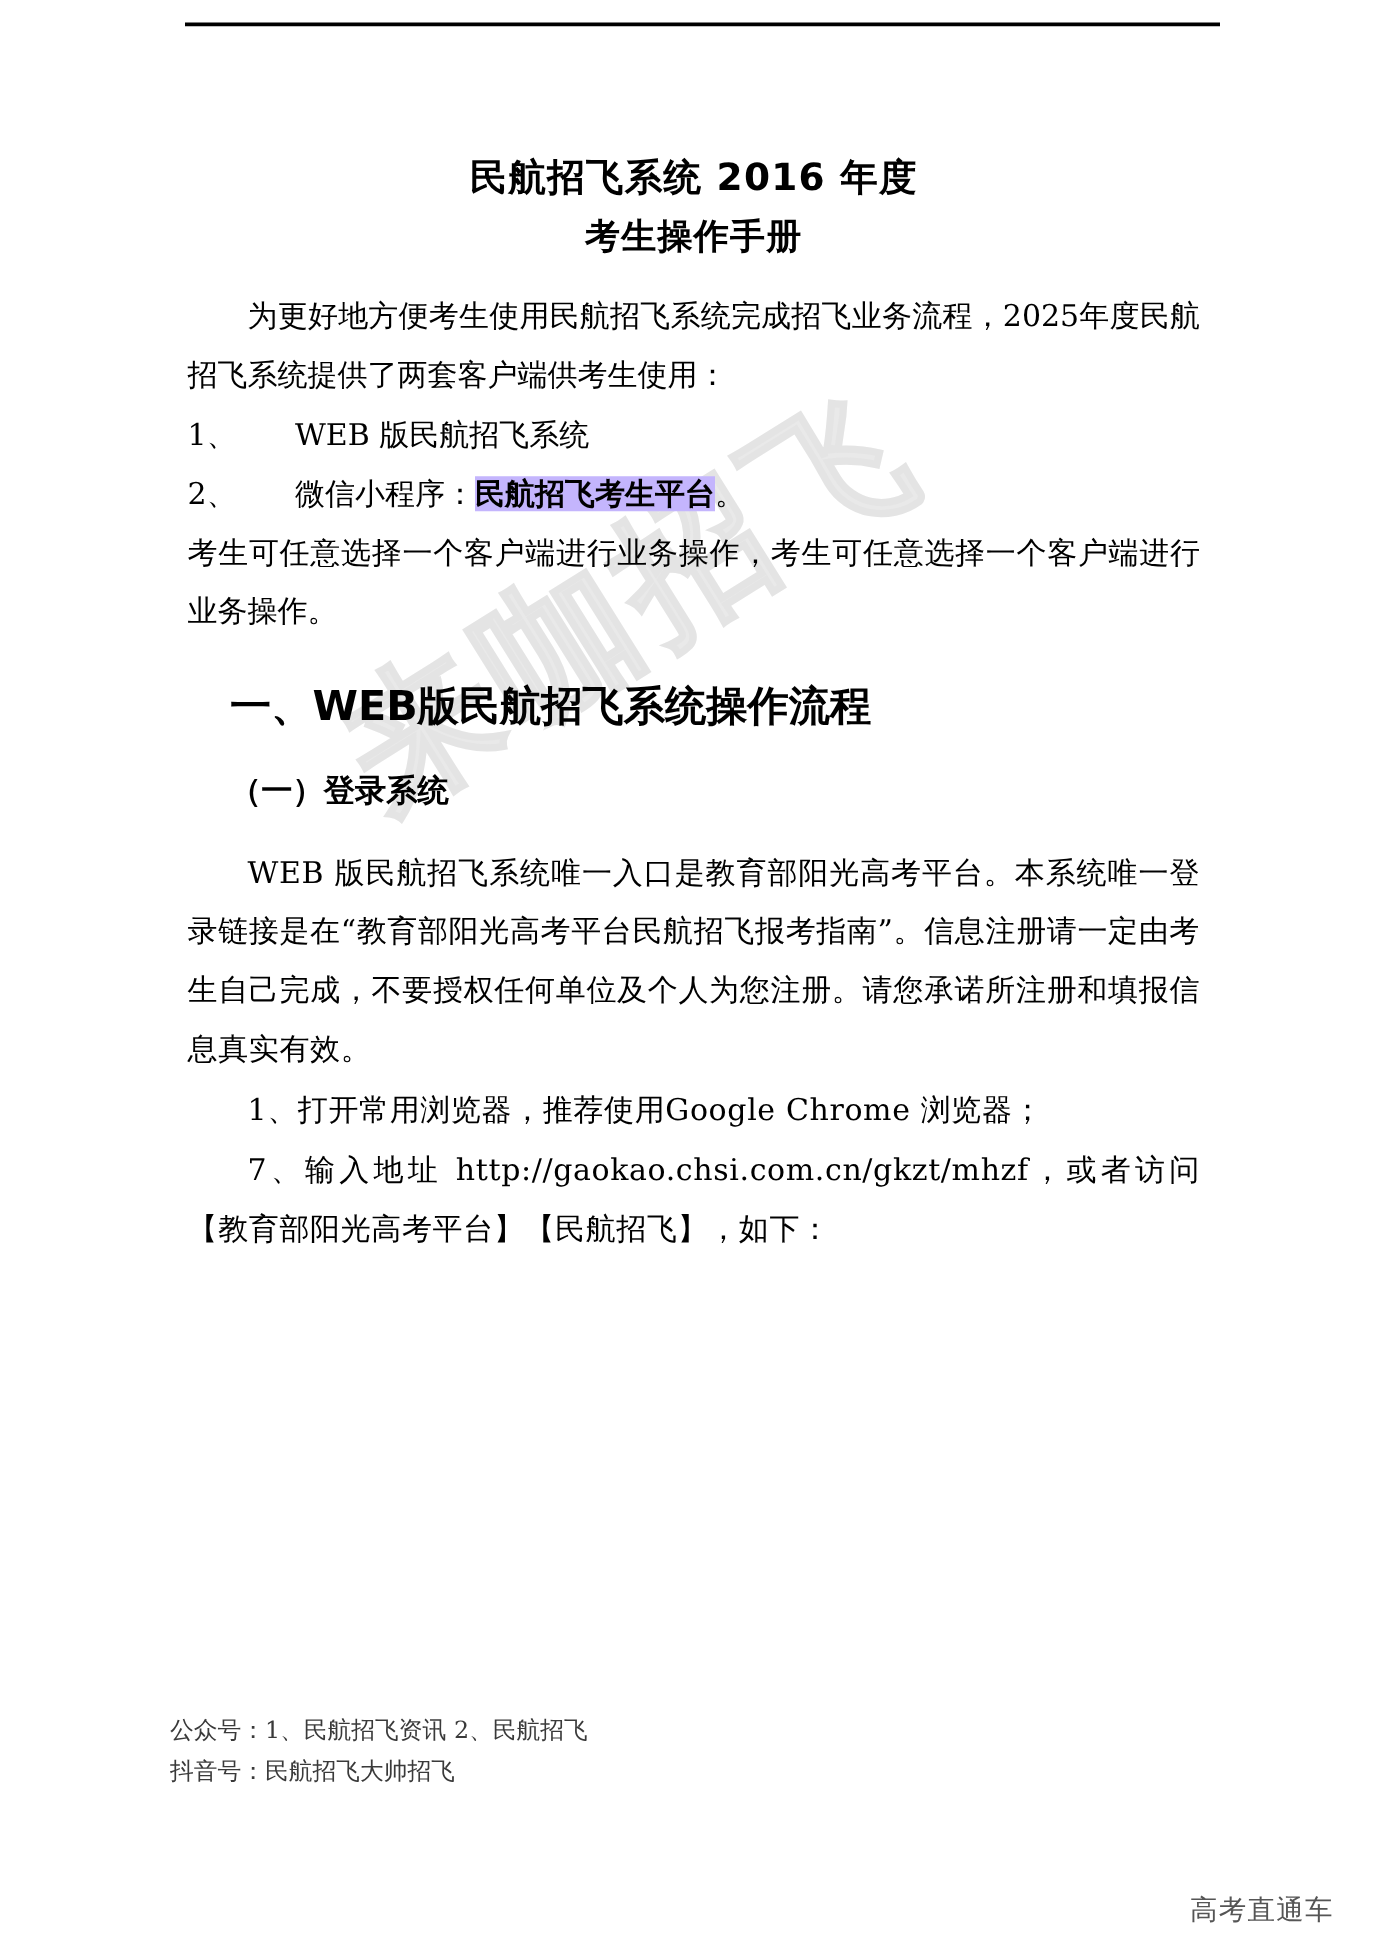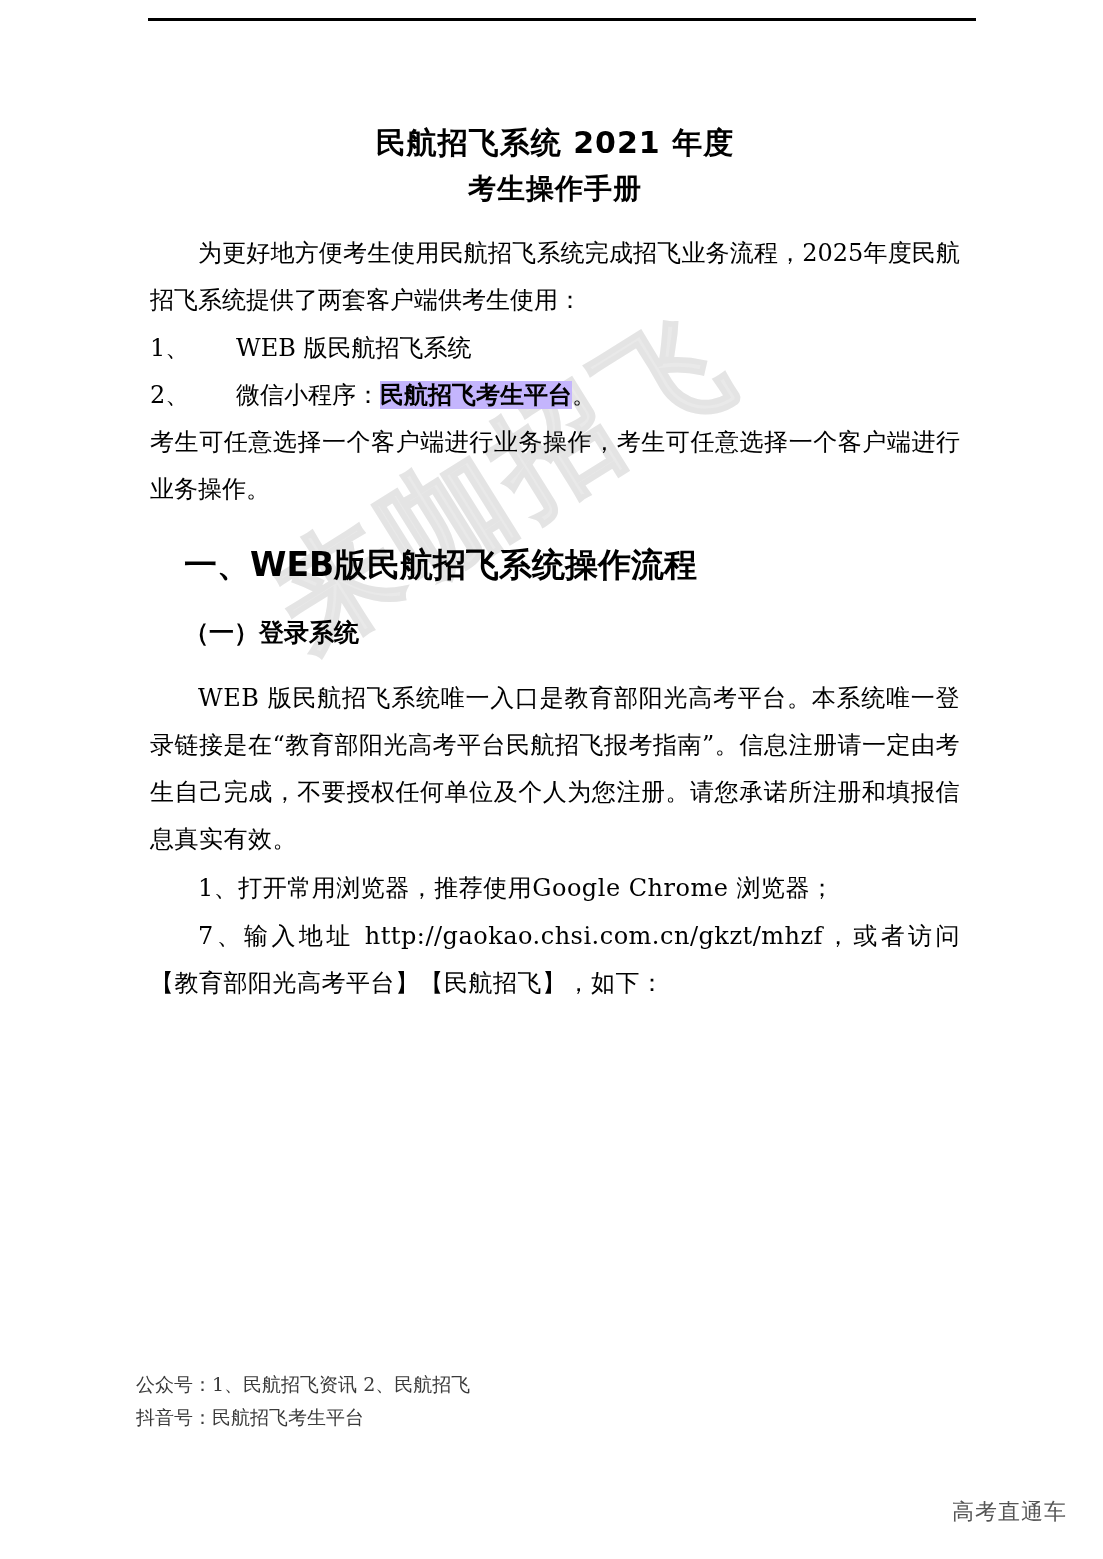--- a/index.html
+++ b/index.html
@@ -134,37 +134,37 @@
     width: 800px;
     font-family: "DejaVu Serif", serif;
     font-size: 19px;
     line-height: 1.75;
     color: #3a3a3a;
   }
 
   .brand {
     position: absolute;
     right: 36px;
-    bottom: 32px;
+    bottom: 16px;
     font-family: "DejaVu Sans", sans-serif;
     font-size: 22px;
     color: #555555;
     letter-spacing: 1px;
   }
 </style>
 </head>
 <body>
 
 <div class="page-top-rule"></div>
 
 <div class="watermark">来咖招飞</div>
 
 <div class="doc-body">
 
-  <h1 class="doc-title">民航招飞系统 2021 年度</h1>
+  <h1 class="doc-title">民航招飞系统 2016 年度</h1>
   <h1 class="doc-title-2">考生操作手册</h1>
 
   <p class="para indent">为更好地方便考生使用民航招飞系统完成招飞业务流程，2025年度民航招飞系统提供了两套客户端供考生使用：</p>
 
   <p class="list-line">
     <span class="list-num">1、</span><span>WEB 版民航招飞系统</span>
   </p>
 
   <p class="list-line">
     <span class="list-num">2、</span><span>微信小程序：</span><span class="highlight">民航招飞考生平台</span><span>。</span>
@@ -178,16 +178,16 @@
 
   <p class="para indent mono">WEB 版民航招飞系统唯一入口是教育部阳光高考平台。本系统唯一登录链接是在“教育部阳光高考平台民航招飞报考指南”。信息注册请一定由考生自己完成，不要授权任何单位及个人为您注册。请您承诺所注册和填报信息真实有效。</p>
 
   <p class="para indent mono">1、打开常用浏览器，推荐使用Google Chrome 浏览器；</p>
   <p class="para indent mono">7、输入地址 http://gaokao.chsi.com.cn/gkzt/mhzf，或者访问【教育部阳光高考平台】【民航招飞】，如下：</p>
 
 </div>
 
 <div class="footer-note">
   <div>公众号：1、民航招飞资讯  2、民航招飞</div>
-  <div>抖音号：民航招飞考生平台</div>
+  <div>抖音号：民航招飞大帅招飞</div>
 </div>
 
 <div class="brand">高考直通车</div>
 
 </body></html>

